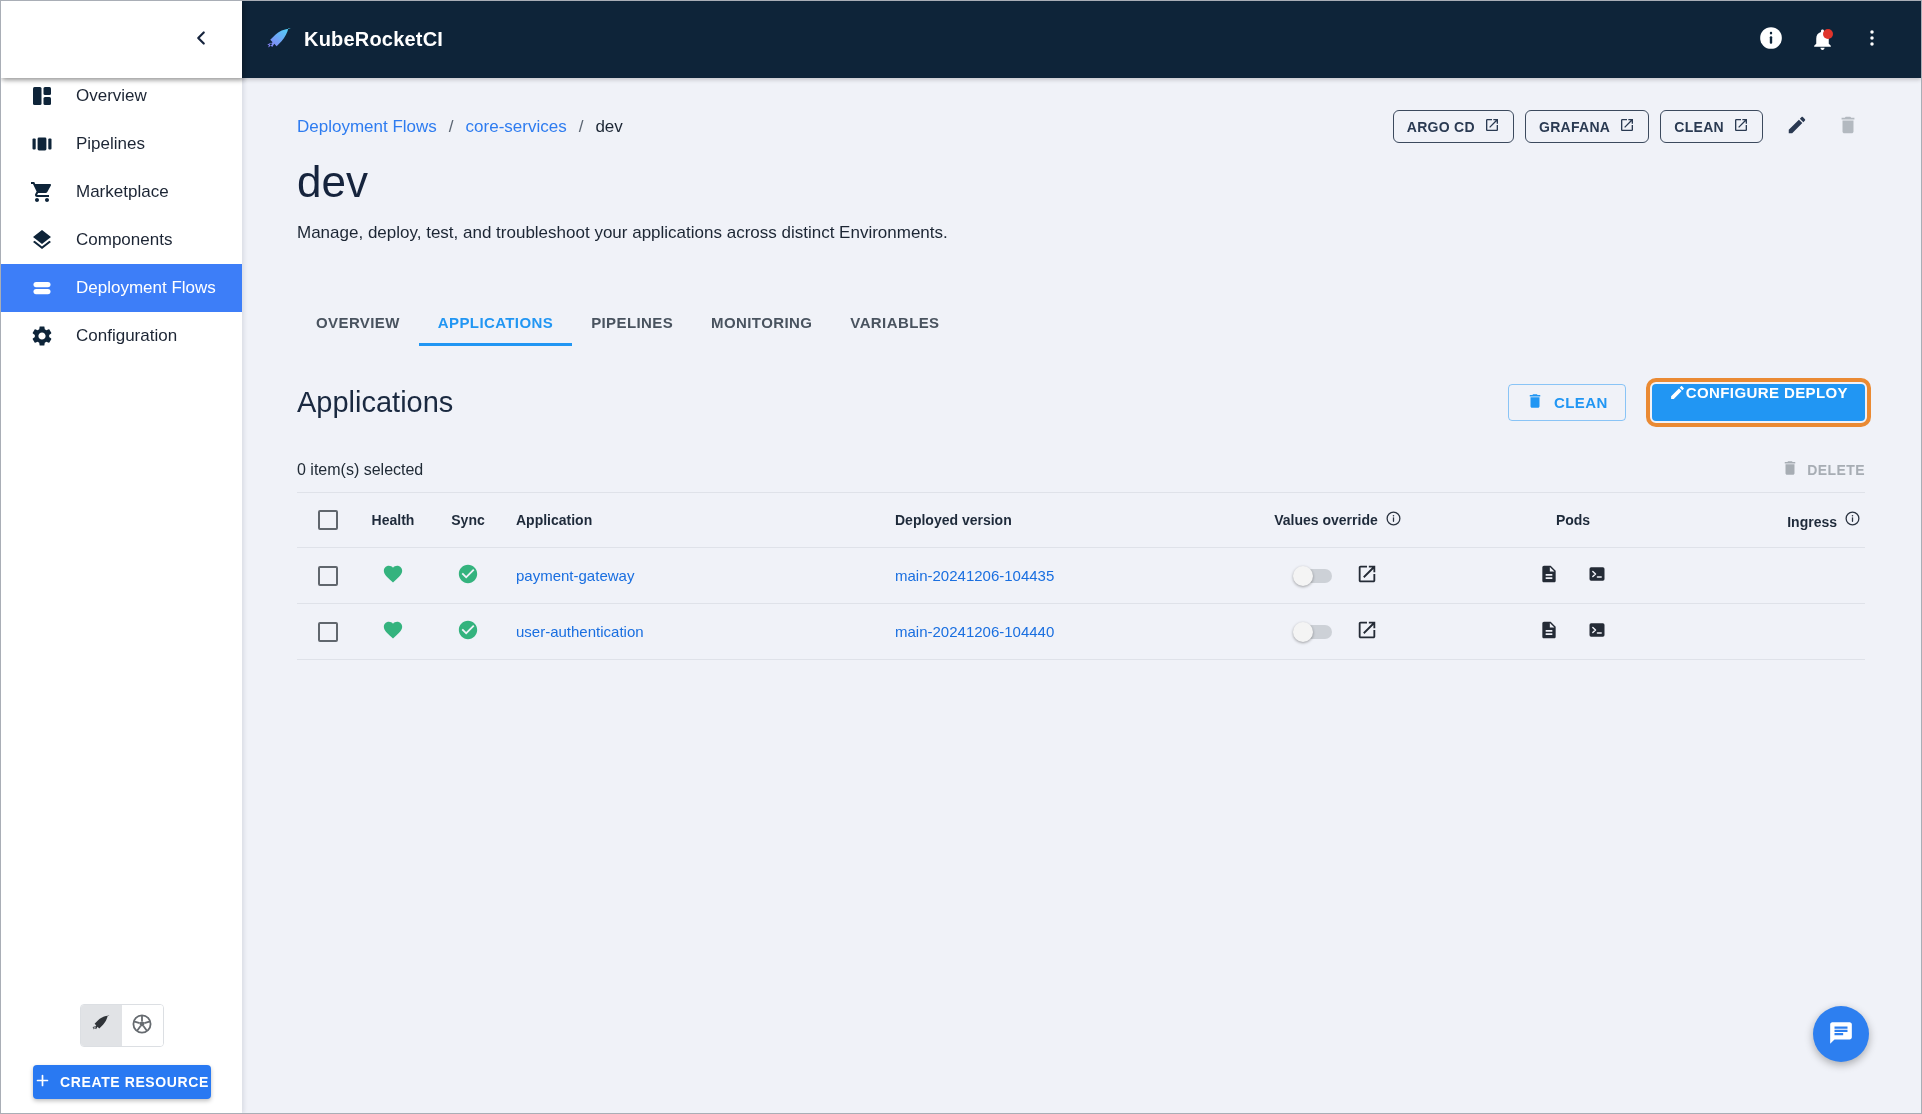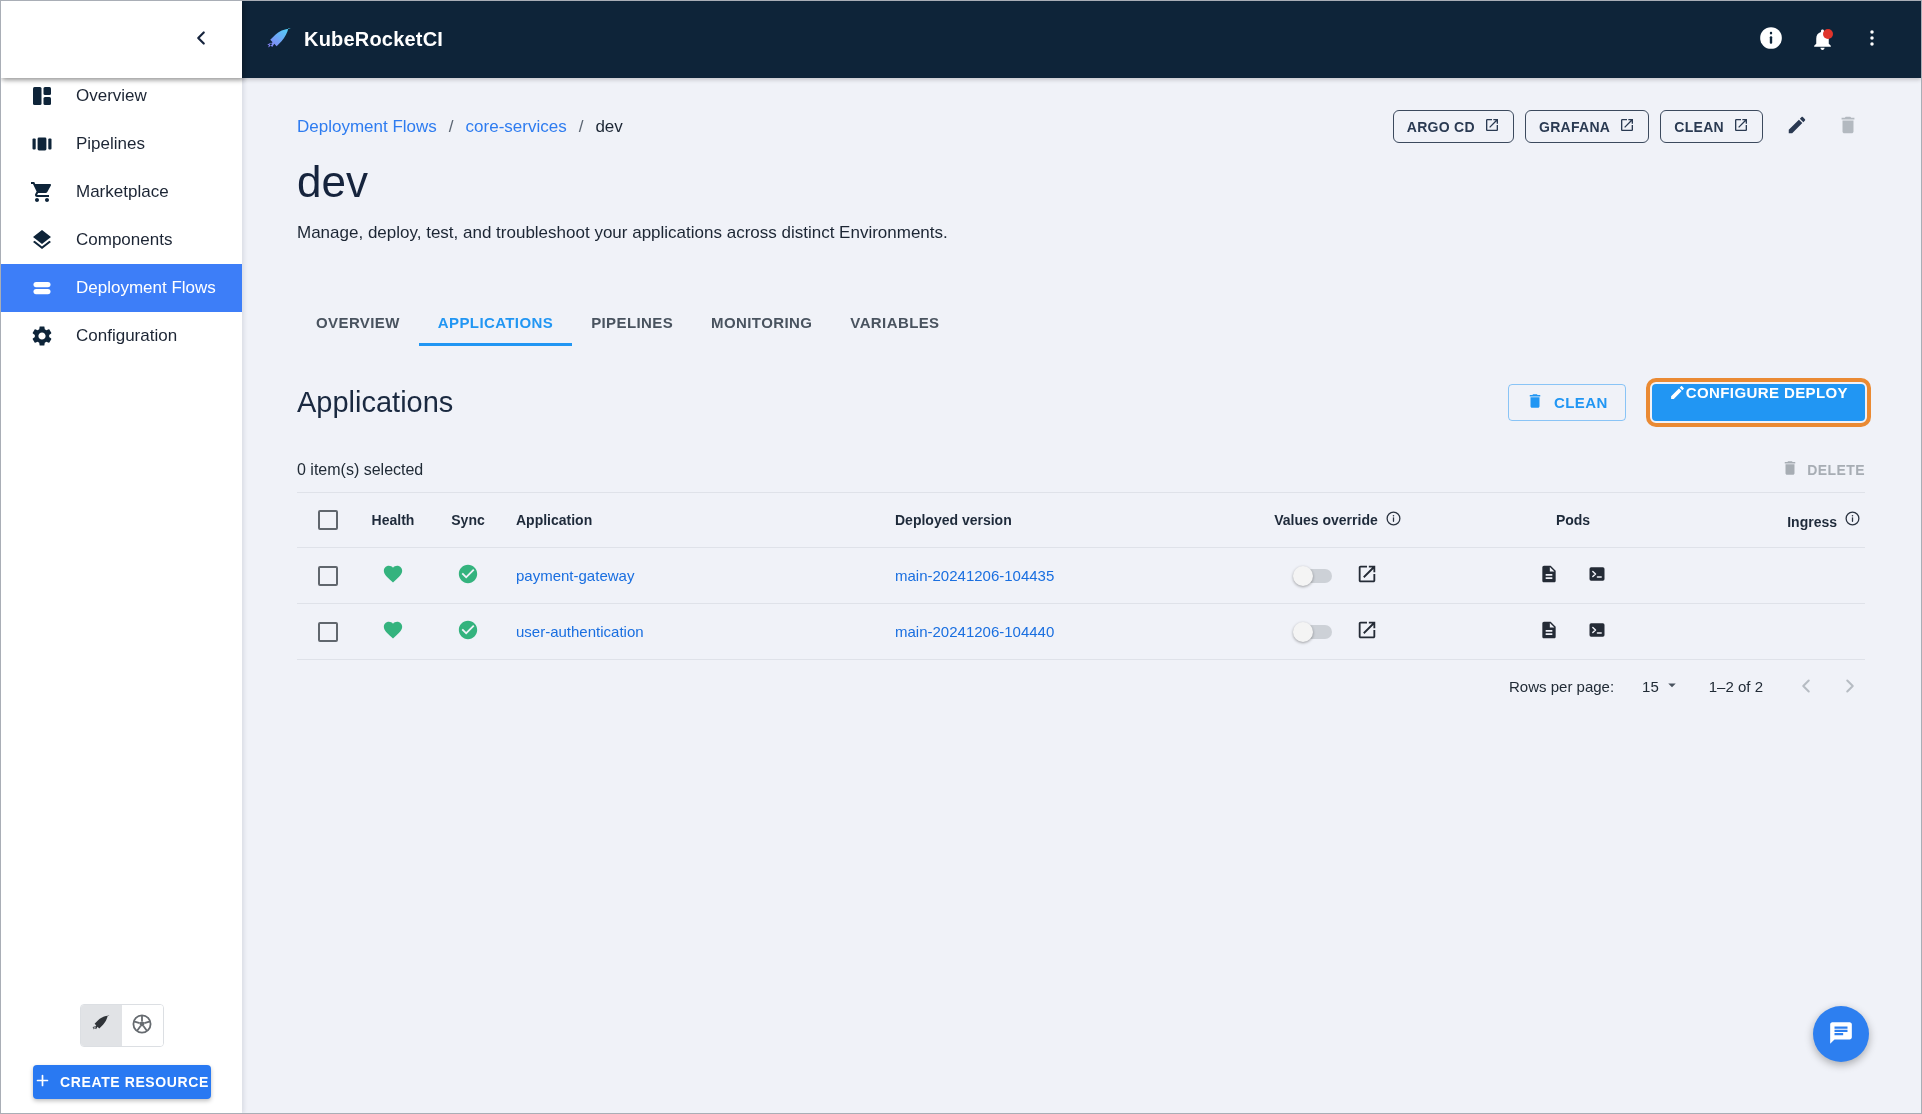--- a/index.html
+++ b/index.html
@@ -427,42 +427,20 @@
                   <rect x="3" y="4" width="18" height="16" rx="2" fill="currentColor"></rect>
                   <path d="M7 9l3.2 3L7 15" stroke="#f0f2f8" stroke-width="1.8" fill="none" stroke-linecap="round" stroke-linejoin="round"></path>
                   <path d="M12.5 15.5h4.5" stroke="#f0f2f8" stroke-width="1.8" stroke-linecap="round"></path>
                 </svg></span>
             </button>
         </div>
         <div class="c-right"></div>
       </div>
     </div>
 
-    <div class="pagination">
-      <span>Rows per page:</span>
-      <button class="rpp-select">
-        <span>15</span>
-        <span><svg width="18" height="18" viewBox="0 0 24 24" fill="#49535f">
-              <path d="M7 10l5 5 5-5z"></path>
-            </svg></span>
-      </button>
-      <span>1–2 of 2</span>
-      <span class="page-chevrons">
-        <button class="chev-btn">
-            <svg width="22" height="22" viewBox="0 0 24 24" fill="none" stroke="currentColor" stroke-width="2.2" stroke-linecap="round" stroke-linejoin="round">
-              <path d="M15 6l-6 6 6 6"></path>
-            </svg>
-          </button>
-        <button class="chev-btn">
-            <svg width="22" height="22" viewBox="0 0 24 24" fill="none" stroke="currentColor" stroke-width="2.2" stroke-linecap="round" stroke-linejoin="round">
-              <path d="M9 6l6 6-6 6"></path>
-            </svg>
-          </button>
-      </span>
-    </div>
 
   </main>
 
   <button class="fab">
     <span>
       <svg width="26" height="26" viewBox="0 0 24 24" fill="#ffffff">
           <path d="M20 2H4c-1.1 0-1.99.9-1.99 2L2 22l4-4h14c1.1 0 2-.9 2-2V4c0-1.1-.9-2-2-2zM6 9h12v2H6V9zm8 5H6v-2h8v2zm4-6H6V6h12v2z"></path>
         </svg>
     </span>
   </button>

